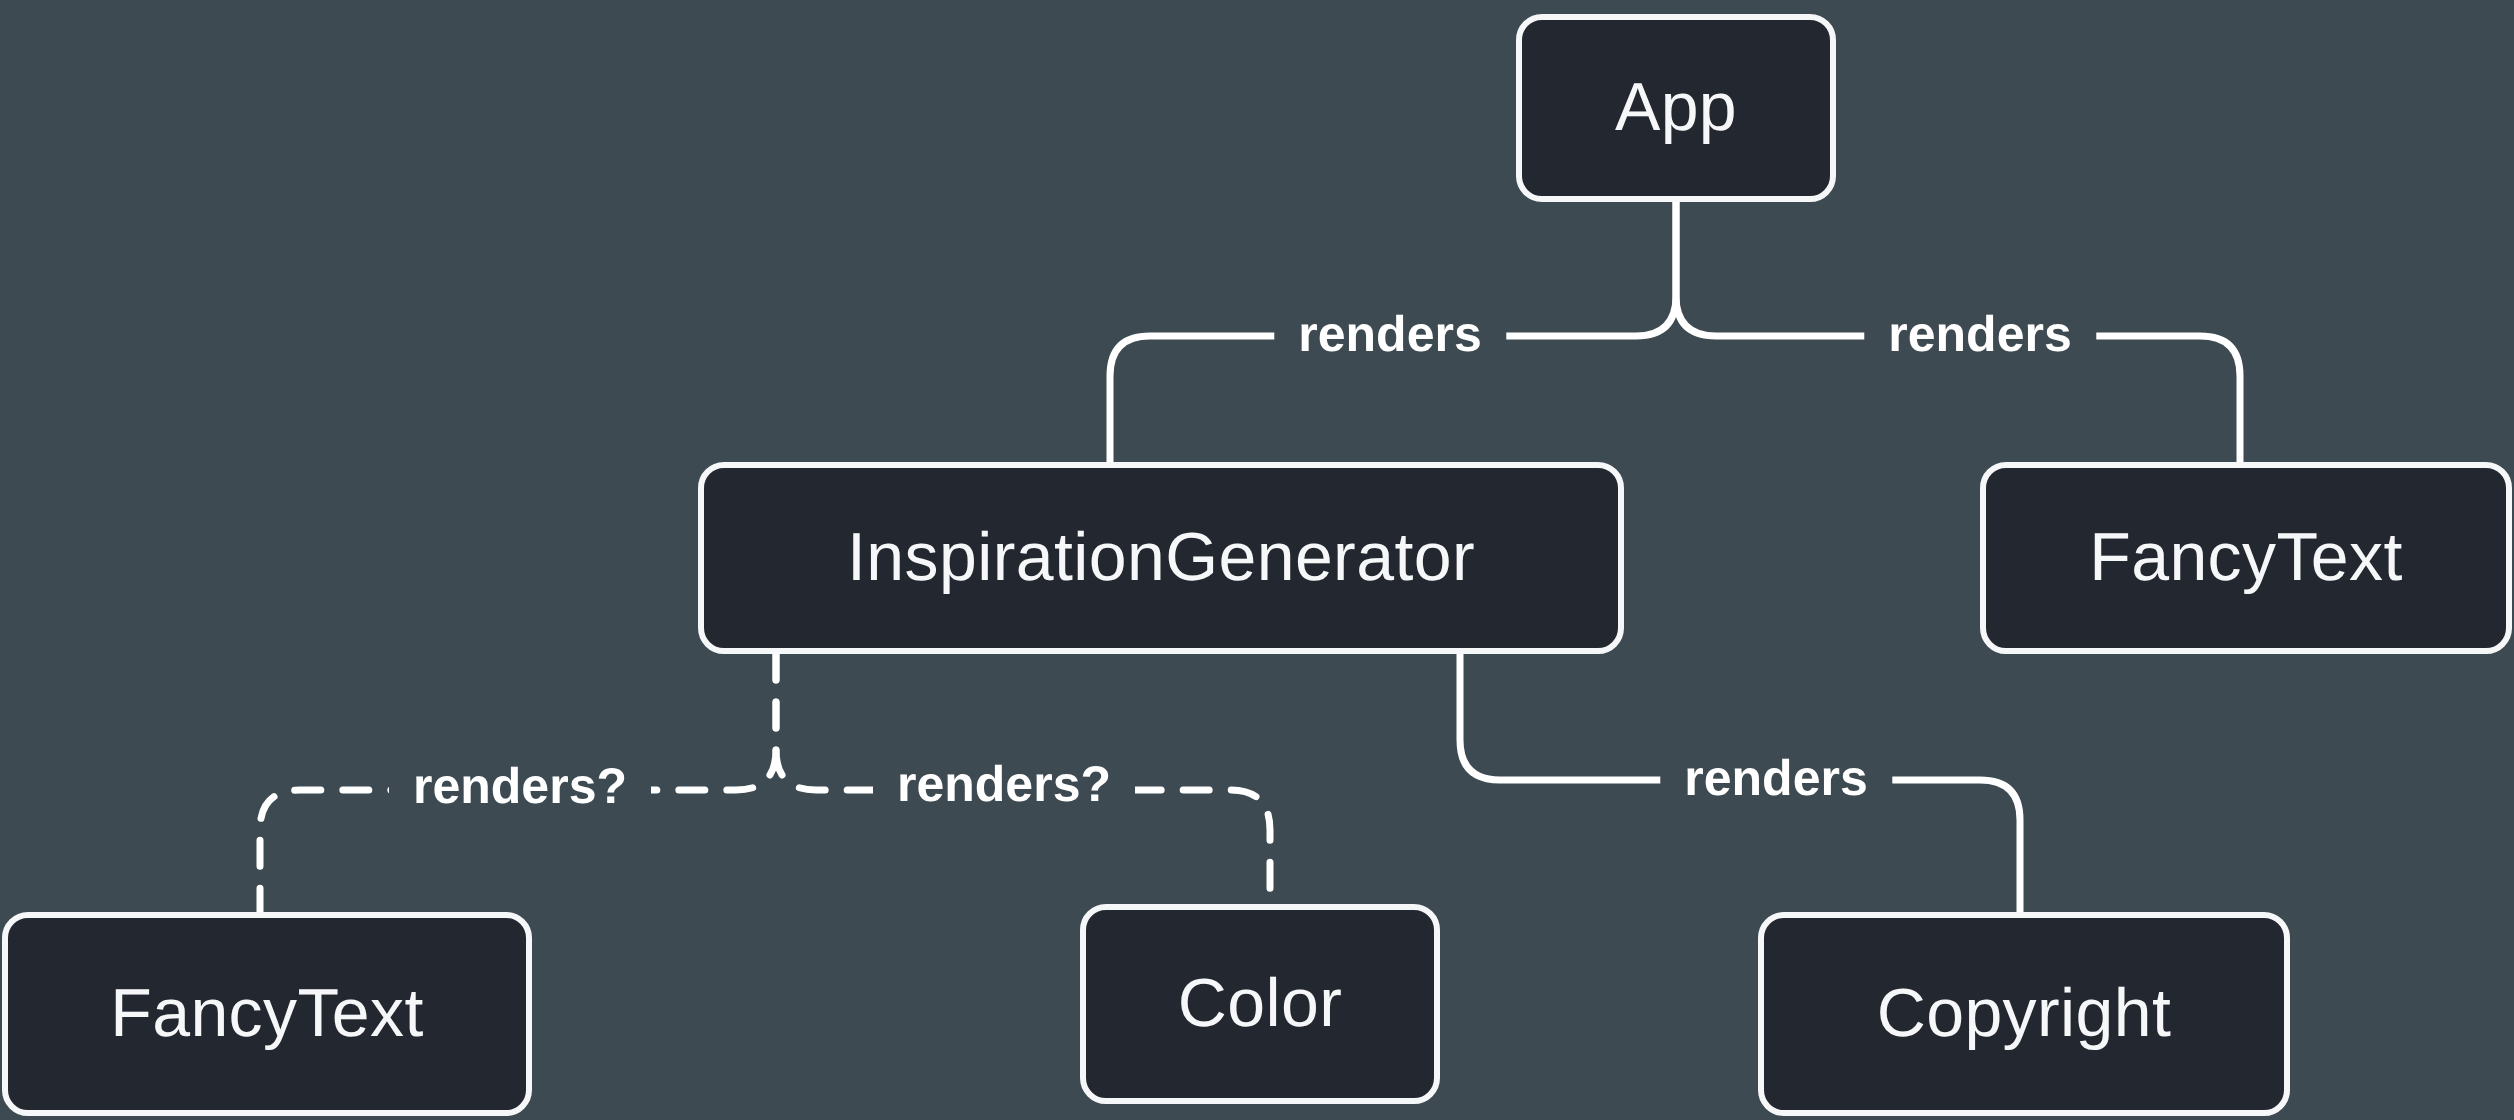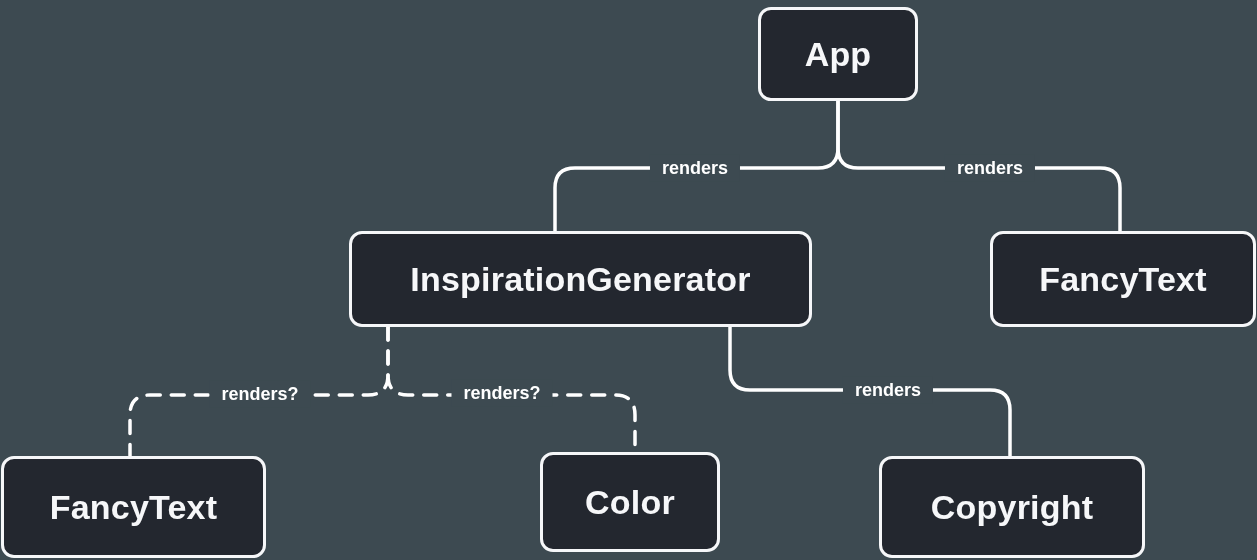--- a/index.html
+++ b/index.html
@@ -35,29 +35,29 @@
     stroke-dasharray:13 11;
   }
   .node{
     position:absolute;
     display:flex;align-items:center;justify-content:center;
     background:var(--node-fill);
     border:3px solid var(--node-border);
     border-radius:13px;
     color:var(--text-color);
     font-size:34px;
-    font-weight:700;
+    font-weight:400;
     letter-spacing:0.2px;
   }
   .edge-label{
     position:absolute;
     transform:translate(-50%,-50%);
     background:var(--background);
     color:var(--line-color);
-    font-size:18px;
+    font-size:25px;
     font-weight:700;
     padding:3px 12px;
     white-space:nowrap;
   }
   
   .n-app{left:758px;top:7px;width:160px;height:94px;}
   .n-ig{left:332px;top:231px;width:463px;height:96px;margin-left:17px;}
   .n-fancytext-top{left:990px;top:231px;width:266px;height:96px;}
   .n-fancytext-bottom{left:1px;top:456px;width:265px;height:102px;}
   .n-color{left:540px;top:452px;width:180px;height:100px;}

